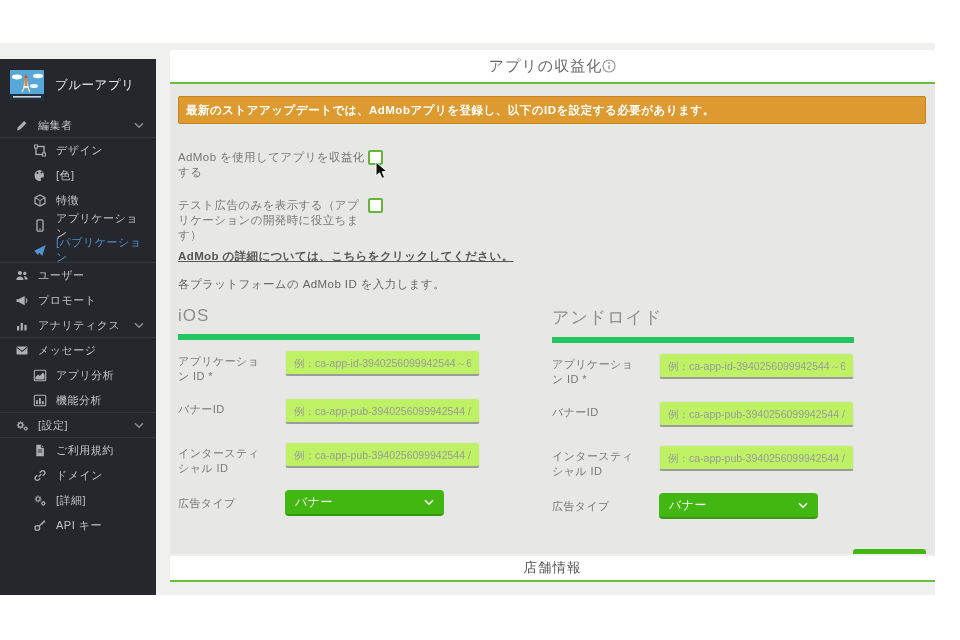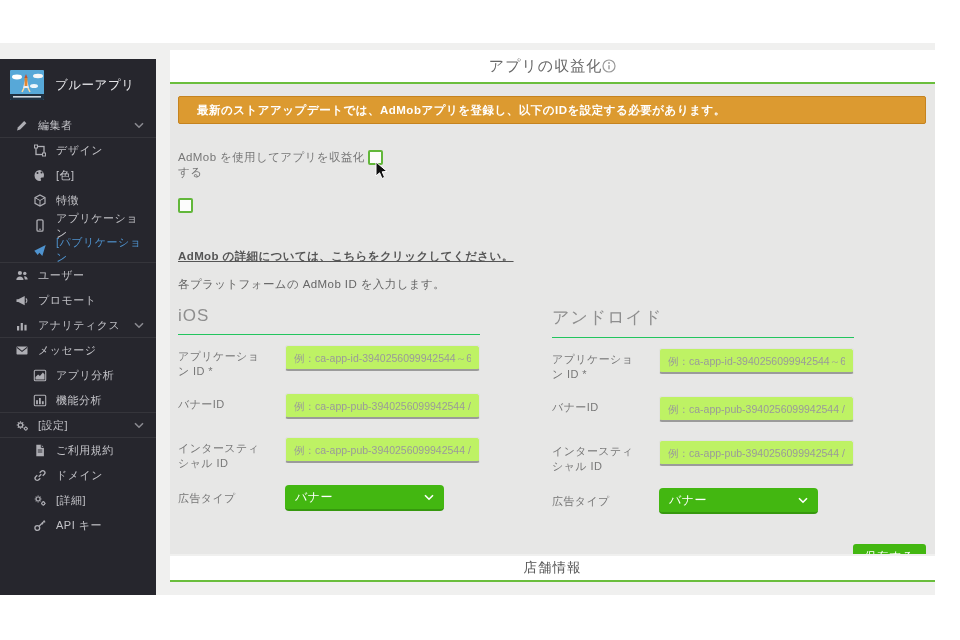--- a/index.html
+++ b/index.html
@@ -23,32 +23,32 @@
   
   .main { position:absolute; left:156px; top:0; right:0; bottom:0; padding:7px 0 0 14px; }
   .band { background:#ffffff; border-bottom:2px solid #6abe3c; height:34px; display:flex; align-items:center; justify-content:center; }
   .band.store { height:26px; margin-top:2px; }
   .band-title { font-size:15px; color:#666; display:flex; align-items:center; gap:0; letter-spacing:1px; }
   .band.store .band-title { font-size:13.5px; color:#555; }
   .info-ic { display:flex; cursor:pointer; }
 
   .panel { background:#e7e7e6; height:470px; overflow:hidden; padding:12px 9px 0 8px; }
   .banner { height:28px; background:#dc9a30; border:1px solid #c5831f; border-radius:2px; color:#fff;
-    font-weight:bold; font-size:11.5px; display:flex; align-items:center; padding:0 18px; letter-spacing:.5px; margin-bottom:26px; }
+    font-weight:bold; font-size:11.5px; display:flex; align-items:center; padding:0 7px; letter-spacing:.5px; margin-bottom:26px; }
 
   .chk-row { display:flex; align-items:flex-start; height:30px; margin-bottom:18px; }
   .chk-label { width:190px; font-size:11.5px; color:#777; line-height:15px; letter-spacing:.4px; }
   .chk-box { width:15px; height:15px; background:#fcfcfc; border:2px solid #62b73a; border-radius:2px; cursor:pointer; flex-shrink:0; }
 
   .admob-link { display:inline-block; font-size:11.5px; color:#555; font-weight:bold; text-decoration:underline; letter-spacing:.4px; height:15px; margin-bottom:13px; cursor:pointer; }
   .instruction { font-size:11.5px; color:#666; letter-spacing:.4px; height:15px; margin-bottom:14px; }
 
   .platforms { display:flex; gap:72px; }
   .plat-col { width:302px; }
-  .plat-head { font-size:17px; font-weight:normal; color:#8e8e8e; padding-bottom:8px; border-bottom:1px solid #22c55e; margin-bottom:10px; letter-spacing:1px; }
+  .plat-head { font-size:17px; font-weight:normal; color:#8e8e8e; padding-bottom:8px; border-bottom:6px solid #22c55e; margin-bottom:10px; letter-spacing:1px; }
   .f-row { display:flex; align-items:flex-start; margin-bottom:14px; min-height:30px; }
   .f-label { width:90px; margin-right:17px; font-size:11px; color:#777; line-height:15px; padding-top:4px; letter-spacing:.4px; flex-shrink:0; }
   .f-input { width:195px; height:26px; background:#bef264; border:1px solid #e2e2e1; border-bottom:2px solid #9b9b9a; border-radius:3px; font-size:10.5px; color:#333; padding:0 8px; outline:none; font-family:inherit; }
   .f-input::placeholder { color:#9a9a9a; opacity:1; }
   .f-select { width:159px; height:26px; background:#43b711; border:none; border-bottom:2px solid #36980e; border-radius:4px; color:#fff; font-size:12px; display:flex; align-items:center; justify-content:space-between; padding:0 10px; cursor:pointer; letter-spacing:.5px; }
   .save-row { display:flex; justify-content:flex-end; margin-top:12px; }
   .save-btn { background:#43b711; border:none; border-bottom:2px solid #36980e; border-radius:3px; color:#fff; font-size:11.5px; padding:5px 11px; cursor:pointer; font-family:inherit; letter-spacing:1px; }
 
   .cursor { position:absolute; left:375px; top:161px; z-index:50; pointer-events:none; }
 </style>
@@ -283,20 +283,21 @@
       <div class="banner">
         <span>最新のストアアップデートでは、AdMobアプリを登録し、以下のIDを設定する必要があります。</span>
       </div>
 
       <div class="chk-row">
         <div class="chk-label">AdMob を使用してアプリを収益化する</div>
         <div class="chk-box"></div>
       </div>
 
       <div class="chk-row">
+        <div class="chk-label">テスト広告のみを表示する（アプリケーションの開発時に役立ちます）</div>
         <div class="chk-box"></div>
       </div>
 
       <a class="admob-link">AdMob の詳細については、こちらをクリックしてください。</a>
       <div class="instruction">各プラットフォームの AdMob ID を入力します。</div>
 
       <div class="platforms" id="platforms">
           <div class="plat-col">
             <div class="plat-head">iOS</div>
             <div class="f-row">

